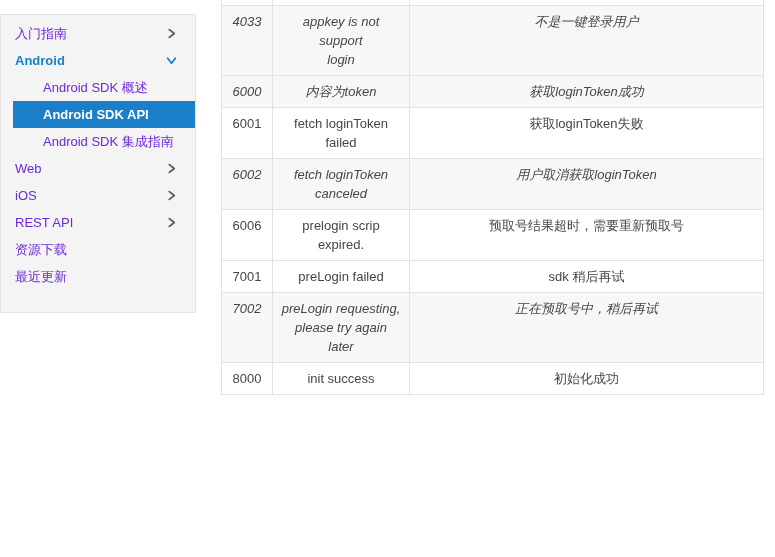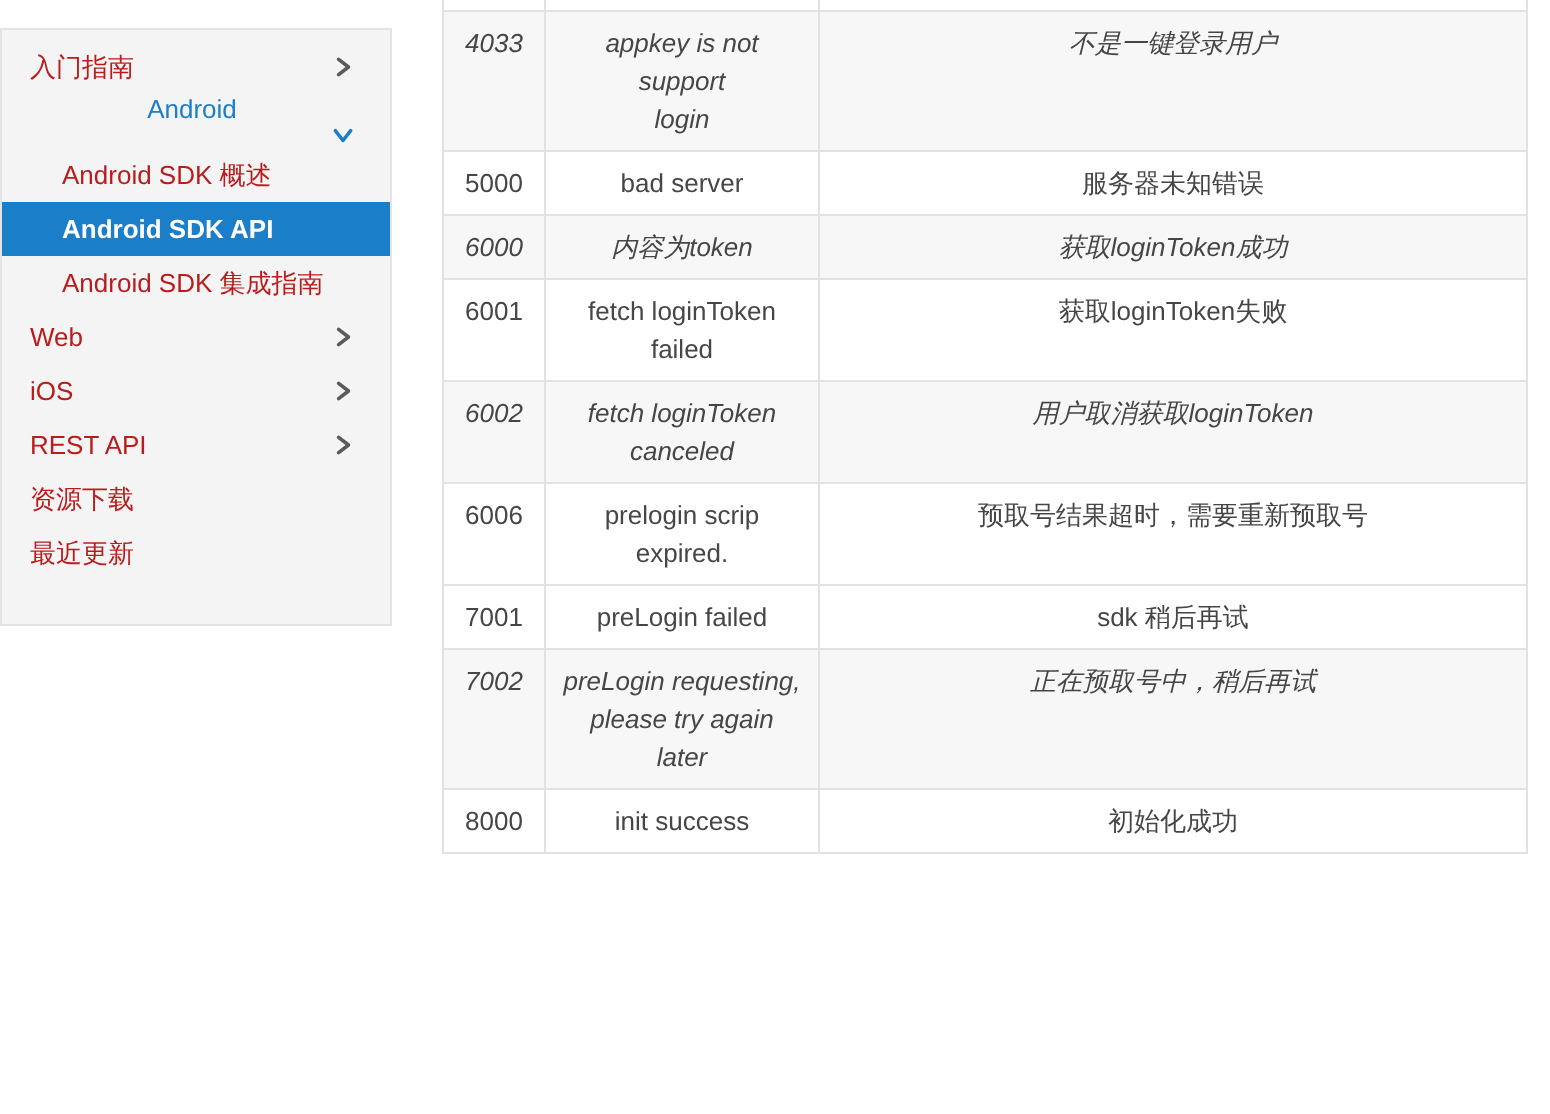--- a/index.html
+++ b/index.html
@@ -15,25 +15,25 @@
   .sidebar {
     position: absolute; left: 0; top: 14px; width: 196px;
     box-sizing: border-box;
     background: var(--sidebar-bg, #f4f4f5);
     border: 1px solid #e4e4e6;
     padding: 5px 0 22px 0;
   }
   .side-item {
     height: 27px; display: flex; align-items: center;
     padding: 0 18px 0 14px;
-    font-size: 13px; color: #b91c1c;
+    font-size: 13px; color: #6d28d9;
     cursor: pointer; user-select: none;
   }
-  .side-item.sub { padding-left: 30px; }
-  .side-item.active-link { color: var(--accent, #1b7ec9); font-weight: normal; flex-direction: column; }
+  .side-item.sub { padding-left: 30px; margin-left: 12px; }
+  .side-item.active-link { color: var(--accent, #1b7ec9); font-weight: bold; }
   .side-item.selected {
     background: var(--accent, #1b7ec9);
     color: var(--selected-text, #ffffff);
     font-weight: bold;
   }
   .chev { margin-left: auto; display: flex; align-items: center; color: #5a5a5a; }
   .active-link .chev { color: var(--accent, #1b7ec9); }
   .chev svg { display: block; }
 
   
@@ -128,25 +128,20 @@
             <td></td>
             <td></td>
             <td></td>
           </tr>
           <tr class="alt">
             <td class="c-code">4033</td>
             <td class="c-msg">appkey is not support
 login</td>
             <td class="c-desc">不是一键登录用户</td>
           </tr>
-          <tr class="">
-            <td class="c-code">5000</td>
-            <td class="c-msg">bad server</td>
-            <td class="c-desc">服务器未知错误</td>
-          </tr>
           <tr class="alt">
             <td class="c-code">6000</td>
             <td class="c-msg">内容为token</td>
             <td class="c-desc">获取loginToken成功</td>
           </tr>
           <tr class="">
             <td class="c-code">6001</td>
             <td class="c-msg">fetch loginToken failed</td>
             <td class="c-desc">获取loginToken失败</td>
           </tr>

